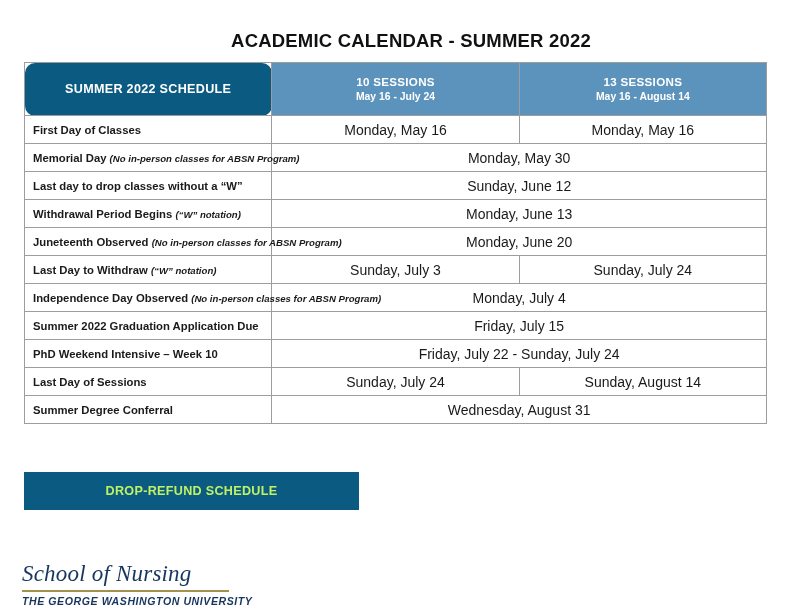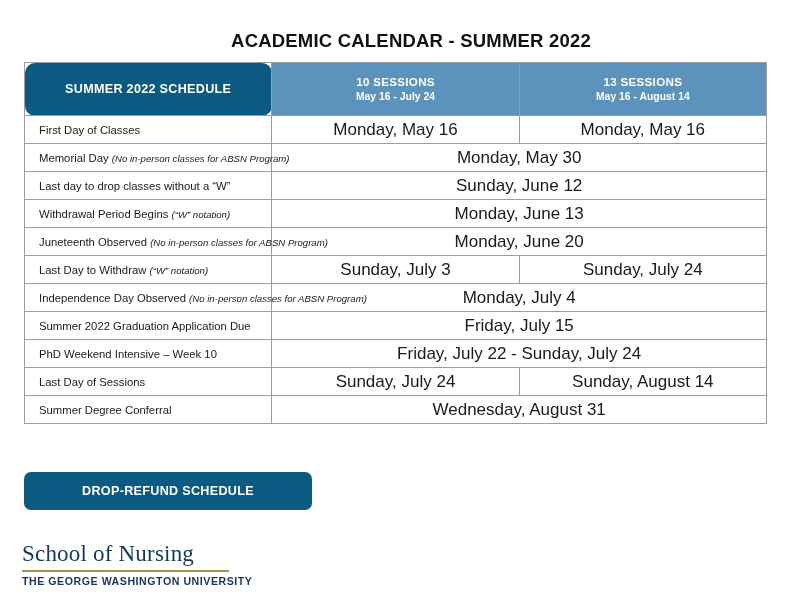--- a/index.html
+++ b/index.html
@@ -81,58 +81,58 @@
   }
   .hdr-sess .ses-sub {
     font-weight: bold;
     font-size: 10.4px;
     display: block;
   }
 
   
   .cal-table tbody tr { height: 28px; }
   td.ev {
-    padding-left: 14px;
+    padding-left: 8px;
     text-align: left;
     color: #1a1a1a;
     font-size: 11.3px;
     white-space: nowrap;
+    font-weight: bold;
   }
   td.ev .note {
     font-style: italic;
     font-size: 9.6px;
   }
   td.dt {
     text-align: center;
-    font-size: 17px;
+    font-size: 14px;
     color: #1a1a1a;
     white-space: nowrap;
   }
 
   
   .drop-wrap {
     position: absolute;
     left: 24px;
     top: 472px;
     width: 743px;
     display: flex;
     height: 38px;
   }
   .drop-label {
-    width: 288px;
+    width: 335px;
     background: #0b5a82;
-    color: #ffffff;
+    color: #bef264;
     font-weight: bold;
     font-size: 12.6px;
     letter-spacing: 0.3px;
     display: flex;
     align-items: center;
     justify-content: center;
     box-sizing: border-box;
-    border-radius: 7px;
   }
   .drop-text {
     flex: 1;
     border: 1px solid #9d9d9d;
     border-left: none;
     display: flex;
     align-items: center;
     justify-content: center;
     font-size: 10.9px;
     color: #1a1a1a;
@@ -155,22 +155,23 @@
     font-size: 10.2px;
     font-style: italic;
     color: #1a1a1a;
   }
   .footnote .gap { display: inline-block; width: 18px; }
 
   
   .logo {
     position: absolute;
     left: 22px;
-    top: 542px;
+    top: 562px;
     width: 250px;
+    font-style: italic;
   }
   .logo-name {
     font-family: "Liberation Serif", serif;
     font-size: 23px;
     color: #17355e;
     line-height: 1.05;
     letter-spacing: 0.2px;
   }
   .logo-rule {
     height: 2px;

